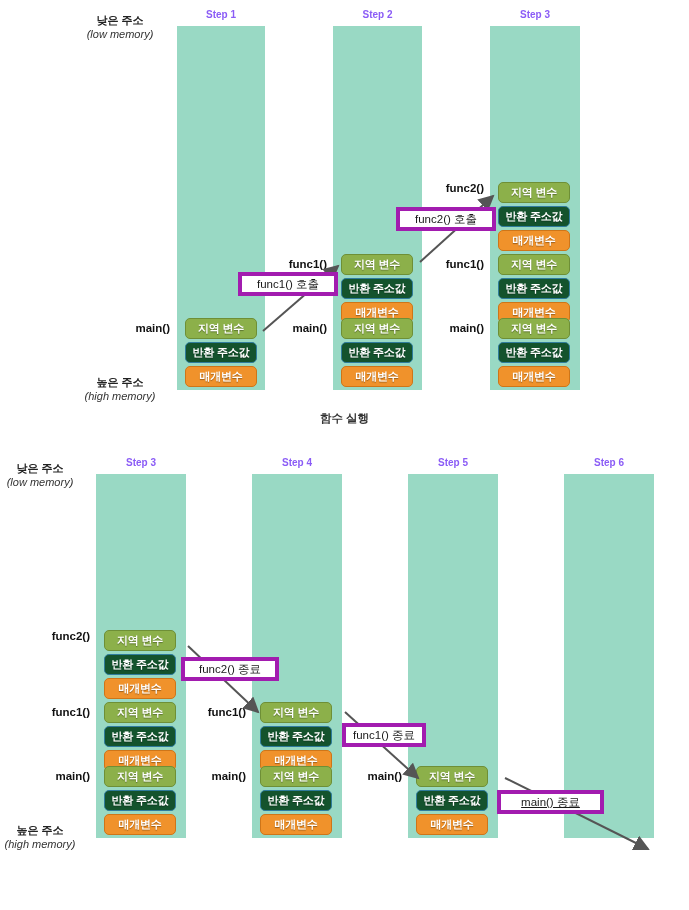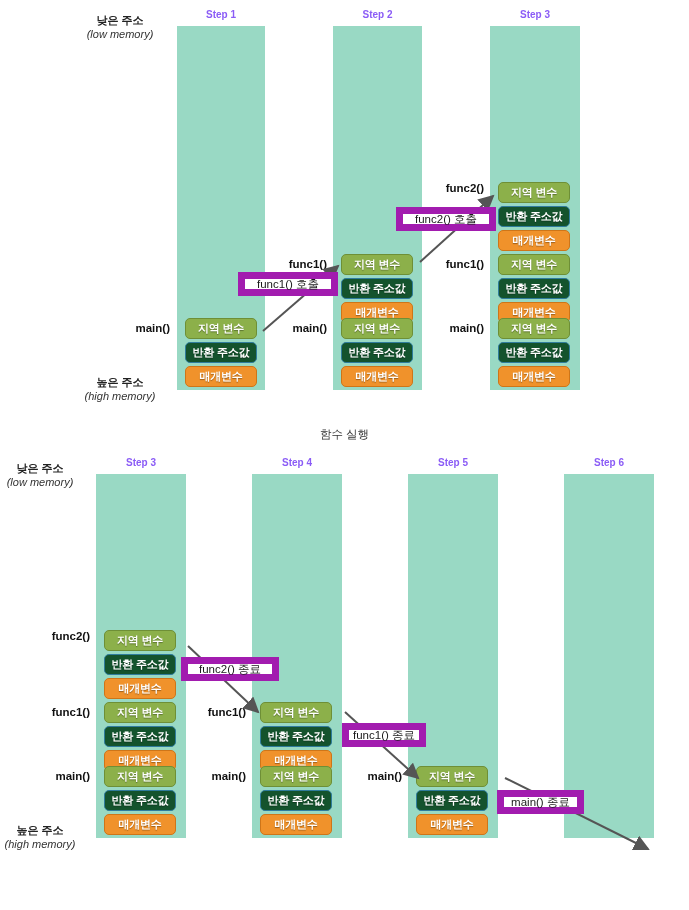--- a/index.html
+++ b/index.html
@@ -59,39 +59,38 @@
     white-space:nowrap;
     letter-spacing:-0.2px;
   }
   .blk.local{background:#8CB04A;border:1px solid #6E8F36;}
   .blk.ret{background:#14532d;border:1px solid #2F7C9C;}
   .blk.param{background:#F0922B;border:1px solid #CE7518;}
 
   .callout{
     position:absolute;
     background:#ffffff;
-    border:7px solid #a21caf;
+    border:4px solid #a21caf;
     font-size:11.5px;
     color:#1a1a1a;
     display:flex;
     align-items:center;
     justify-content:center;
     box-sizing:border-box;
     white-space:nowrap;
     z-index:5;
   }
 
   .caption{
     position:absolute;
     width:689px;
     text-align:center;
     font-size:11.5px;
     color:#333;
-    font-weight:normal;
-    margin-top:16px;
+    font-weight:bold;
   }
 
   svg.arrows{position:absolute;left:0;top:0;width:689px;height:910px;pointer-events:none;z-index:2;}
 </style>
 </head>
 <body>
 
 <svg class="arrows" viewBox="0 0 689 910">
   <defs>
     <marker id="ah" markerWidth="9" markerHeight="9" refX="7" refY="4" orient="auto">
@@ -202,18 +201,18 @@
 
   <div class="callout" style="left:342px;top:283px;width:84px;height:24px;">func1() 종료</div>
 
   <div class="col-title" style="left:408px;top:17px;width:90px;">Step 5</div>
   <div class="col" style="left:408px;top:34px;width:90px;height:364px;"></div>
   <div class="fn-label" style="left:340px;top:330px;width:62px;">main()</div>
   <div class="blk local" style="left:416px;top:326px;width:72px;">지역 변수</div>
   <div class="blk ret" style="left:416px;top:350px;width:72px;">반환 주소값</div>
   <div class="blk param" style="left:416px;top:374px;width:72px;">매개변수</div>
 
-  <div class="callout" style="left:497px;top:350px;width:87px;height:24px;">main() 종료</div>
+  <div class="callout" style="left:497px;top:350px;width:107px;height:24px;text-decoration:underline;">main() 종료</div>
 
   <div class="col-title" style="left:564px;top:17px;width:90px;">Step 6</div>
   <div class="col" style="left:564px;top:34px;width:90px;height:364px;"></div>
 
 </div>
 
 </body></html>

